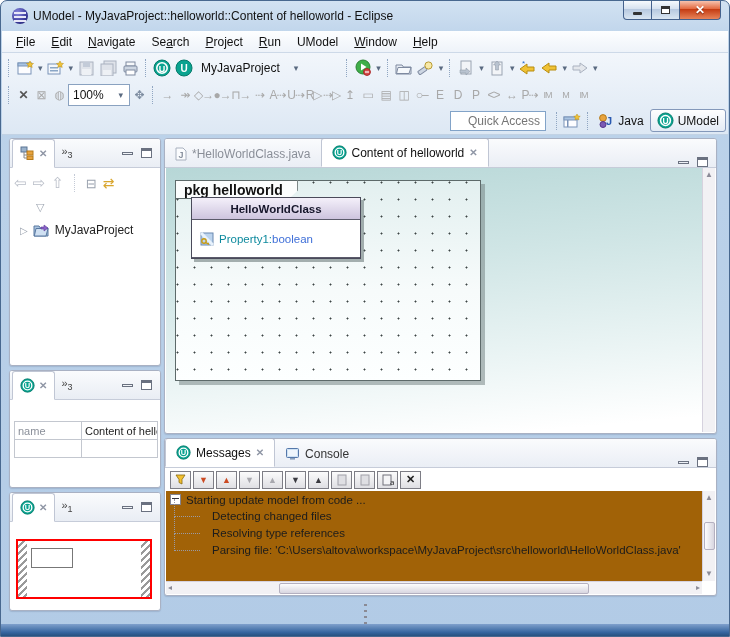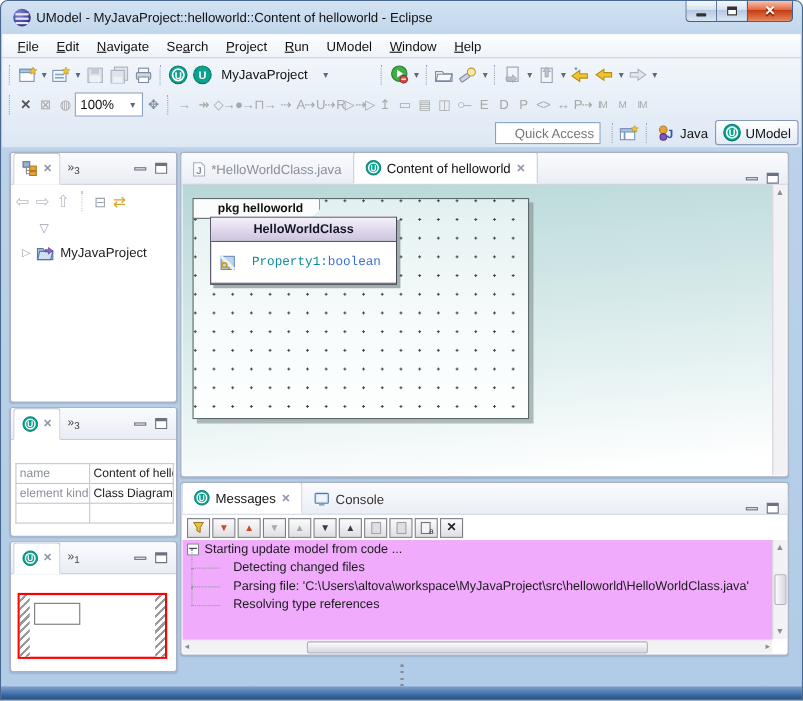--- a/index.html
+++ b/index.html
@@ -101,44 +101,44 @@
   .etab.active{background:#fff;border:1px solid #c0c6d4;border-bottom:1px solid #fff;
                border-radius:3px 3px 0 0;color:#111;}
   #canvas{position:absolute;left:1px;right:14px;top:29px;bottom:1px;
           background:linear-gradient(175deg,#b7d7d7 0%,#cfe5e5 35%,#eaf4f4 70%,#ffffff 95%);overflow:hidden;}
   #page{position:absolute;left:9px;top:12px;width:304px;height:199px;
         background:linear-gradient(#e3f0f0,#f7fbfb 55%,#fdffff);
         border:1px solid #5d6a6a;box-shadow:4px 4px 0 rgba(120,135,135,.55);}
   #page .dots{position:absolute;inset:0;
         background-image:radial-gradient(circle,#3c4444 0.9px,transparent 1.1px);
         background-size:17px 17px;background-position:10px 10px;}
-  #pkg-tab{position:absolute;left:-1px;top:-1px;height:17px;padding:0 14px 0 22px;background:#fbfdfd;
-           border:1px solid #5d6a6a;display:flex;align-items:center;font-size:11px;font-weight:bold;color:#111;
+  #pkg-tab{position:absolute;left:-1px;top:-1px;height:17px;padding:0 14px 0 8px;background:#fbfdfd;
+           border:1px solid #5d6a6a;display:flex;align-items:center;font-size:14px;font-weight:bold;color:#111;
            clip-path:polygon(0 0,100% 0,100% 55%,calc(100% - 9px) 100%,0 100%);}
   #classbox{position:absolute;left:15px;top:16px;width:168px;background:#fff;border:1px solid #4a4a5a;
             box-shadow:3px 3px 0 rgba(110,125,125,.6);text-align:center;}
   #class-header{height:21px;background:linear-gradient(#f4f0fa,#cdc4de);border-bottom:1px solid #5a5a6a;
             display:flex;align-items:center;justify-content:center;font-size:11.5px;font-weight:bold;color:#15152a;}
-  .compartment{height:37px;display:flex;align-items:center;gap:15px;padding:0 8px;font-size:11.5px;font-family:Liberation Mono, monospace;}
+  .compartment{height:37px;display:flex;align-items:center;gap:5px;padding:0 8px;font-size:11.5px;}
   #prop-row{border-bottom:1px solid #5a5a6a;}
   .seg-teal{color:#0e8a9e;} .seg-blue{color:#3f6fd8;} .seg-red{color:#cc2200;}
   .op-text span{text-decoration:underline;}
   #esb{position:absolute;right:1px;top:29px;bottom:1px;width:13px;background:#f2f1f4;border-left:1px solid #d6d2de;
        display:flex;flex-direction:column;align-items:center;padding-top:2px;box-sizing:border-box;}
   .sb-arrow{font-size:8px;color:#8b8b97;line-height:10px;}
 
   
   #bottom{left:163px;top:437px;width:553px;height:158px;}
   .msg-toolbar{position:absolute;left:1px;right:1px;top:29px;height:23px;background:#fff;
                display:flex;align-items:center;gap:2px;padding-left:4px;border-bottom:1px solid #e2e2e6;}
   .mbtn{width:19px;height:16px;border:1px solid #7d7d85;background:linear-gradient(#fbfbfb,#dfdfe3);
         display:flex;align-items:center;justify-content:center;font-size:9px;}
   .tri-red{color:#cc4a22;} .tri-grey{color:#a8a8ae;} .tri-black{color:#3a3a40;}
   .mx{color:#222;font-size:11px;font-weight:bold;}
-  #msgarea{position:absolute;left:1px;right:14px;top:52px;bottom:14px;background:#f0abfc;overflow:hidden;
+  #msgarea{position:absolute;left:1px;right:14px;top:52px;bottom:14px;background:#a16207;overflow:hidden;
            font-size:11.5px;color:#1c1c1c;}
   .msg-root{display:flex;align-items:center;gap:5px;height:17px;padding-left:4px;}
   .box-minus{width:9px;height:9px;border:1px solid #848490;background:#fff;position:relative;flex:0 0 auto;}
   .box-minus::after{content:"";position:absolute;left:1px;right:1px;top:3px;height:1px;background:#33333f;}
   .msg-child{position:relative;height:17px;line-height:17px;padding-left:46px;white-space:nowrap;}
   .msg-child::before{content:"";position:absolute;left:8px;top:-9px;height:18px;border-left:1px dotted #9a9aa4;}
   .msg-child::after{content:"";position:absolute;left:8px;top:8px;width:26px;border-top:1px dotted #9a9aa4;}
   #msb{position:absolute;right:1px;top:52px;bottom:14px;width:13px;background:#f2f1f4;border-left:1px solid #d6d2de;
        display:flex;flex-direction:column;align-items:center;justify-content:space-between;padding:2px 0;box-sizing:border-box;}
   .sb-thumb-v{width:9px;height:26px;background:linear-gradient(90deg,#fdfdfe,#d8d6e0);border:1px solid #b4b0c0;border-radius:2px;}
@@ -431,24 +431,20 @@
         <span class="ic-max"></span>
       </span>
     </div>
     <table id="prop-table">
       <tbody>
           <tr>
         <td class="pkey">name</td>
         <td class="pval">Content of helloworld</td>
       </tr>
       <tr>
-        <td class="pkey">element kind</td>
-        <td class="pval">Class Diagram</td>
-      </tr>
-      <tr>
             <td class="pkey"></td>
             <td class="pval"></td>
           </tr>
     </tbody>
       </table>
   </div>
 
   <div class="panel abs" style="left:8px;top:491px;width:152px;height:119px">
     <div class="vtabbar">
       <div class="vtab active">
@@ -591,22 +587,22 @@
           <span>✕</span>
         </span>
     </div>
 
     <div id="msgarea">
       <div class="msg-root">
         <span class="box-minus"></span>
         <span>Starting update model from code ...</span>
       </div>
       <div class="msg-child"><span>Detecting changed files</span></div>
+      <div class="msg-child"><span>Resolving type references</span></div>
       <div class="msg-child"><span>Parsing file: 'C:\Users\altova\workspace\MyJavaProject\src\helloworld\HelloWorldClass.java'</span></div>
-      <div class="msg-child"><span>Resolving type references</span></div>
     </div>
 
     <div id="msb">
       <span class="sb-arrow">▲</span>
       <span class="sb-thumb-v"></span>
       <span class="sb-arrow">▼</span>
     </div>
     <div id="hsb">
       <span class="sb-arrow">◂</span>
       <span class="sb-thumb-h"></span>

